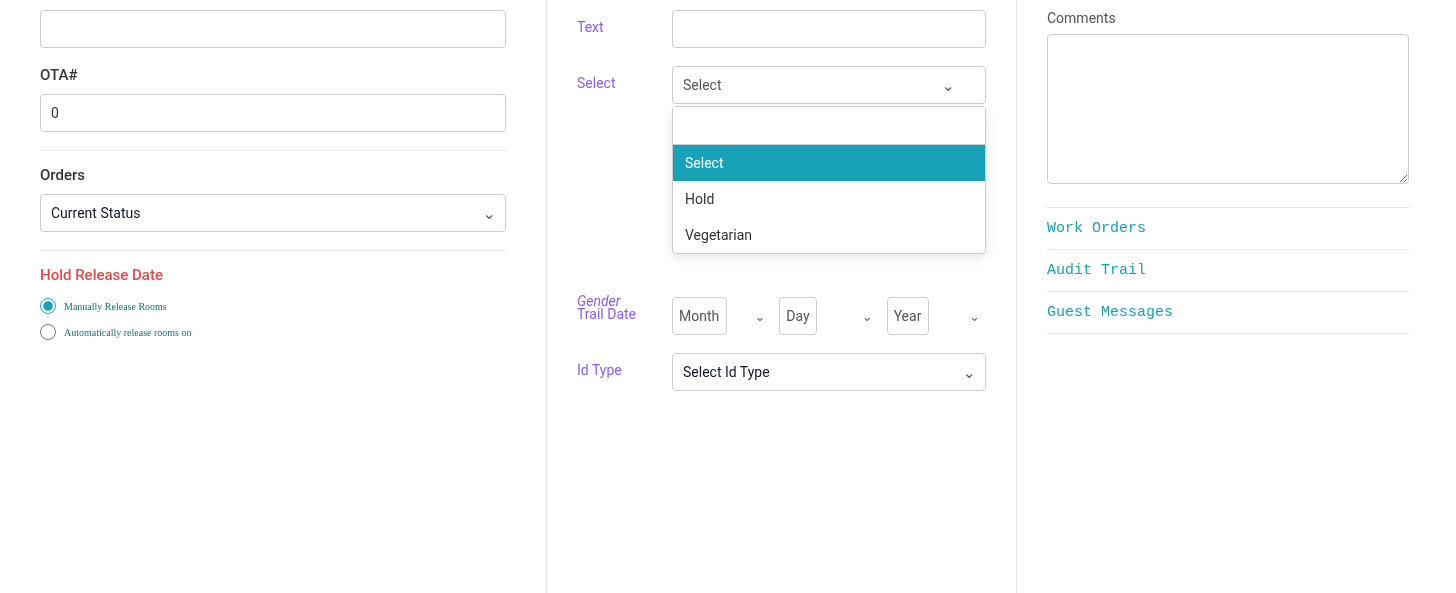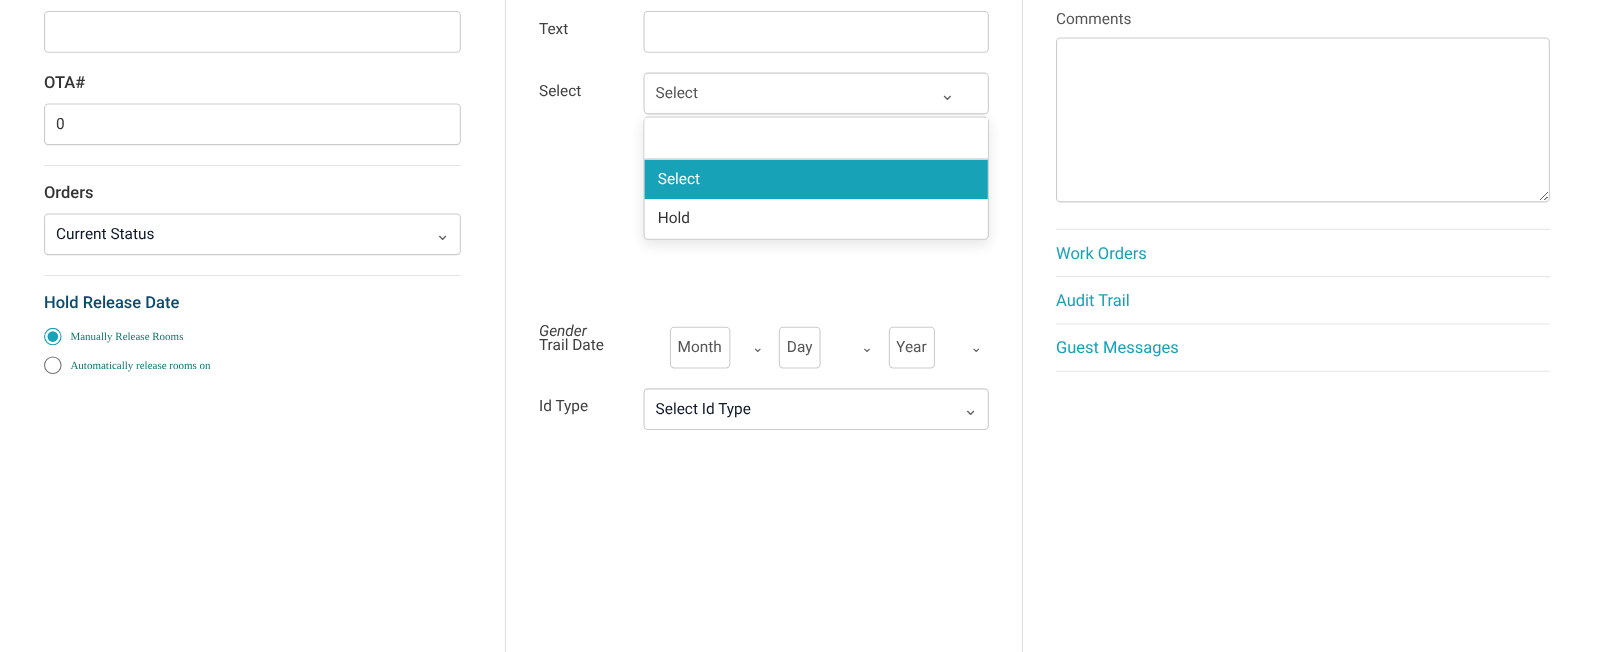--- a/index.html
+++ b/index.html
@@ -18,21 +18,21 @@
     .page-container {
       display: flex;
       width: 1456px;
       min-height: 593px;
       overflow: hidden;
       background: #fff;
     }
 
     
     .left-col {
-      width: 460px;
+      width: 547px;
       padding: 10px 40px 20px 40px;
       border-right: 1px solid #e0e0e0;
       flex-shrink: 0;
     }
 
     .field-group {
       margin-bottom: 18px;
     }
 
     .field-input {
@@ -90,21 +90,21 @@
       border-top: 1px solid #e5e5e5;
       margin: 15px 0;
     }
 
     .hold-release-section {
       margin-top: 10px;
     }
 
     .hold-release-title {
       font-size: 15px;
-      color: #0c4a6e;
+      color: #ef4444;
       font-weight: 500;
       margin-bottom: 14px;
     }
 
     .radio-option {
       display: flex;
       align-items: center;
       margin-bottom: 10px;
       gap: 8px;
     }
@@ -133,21 +133,21 @@
 
     .form-row {
       display: flex;
       align-items: flex-start;
       margin-bottom: 18px;
       gap: 15px;
     }
 
     .form-row-label {
       font-size: 14px;
-      color: #404040;
+      color: #8b5cf6;
       min-width: 80px;
       padding-top: 9px;
       font-weight: 400;
     }
 
     .form-row-control {
       flex: 1;
     }
 
     .text-input {
@@ -221,21 +221,20 @@
 
     .dropdown-option.selected {
       background: #17a2b8;
       color: #fff;
     }
 
     .birth-date-row {
       display: flex;
       gap: 8px;
       align-items: flex-end;
-      margin-left: 24px;
     }
 
     .birth-select {
       flex: 1;
       height: 38px;
       border: 1px solid #ccc;
       border-radius: 4px;
       padding: 0 6px;
       font-size: 14px;
       color: #555;
@@ -289,20 +288,21 @@
     }
 
     .right-link {
       display: block;
       color: #17a2b8;
       font-size: 15px;
       text-decoration: none;
       padding: 12px 0;
       border-bottom: 1px solid #e5e5e5;
       cursor: pointer;
+      font-family: Liberation Mono, monospace;
     }
 
     .right-link:first-child {
       border-top: 1px solid #e5e5e5;
     }
   </style>
 </head>
 <body>
 
 <div class="page-container">
@@ -360,20 +360,21 @@
         <div class="dropdown-container">
           <div class="dropdown-trigger">
             <span>Select</span>
             <span class="chevron">⌄</span>
           </div>
 
           <div class="dropdown-panel">
             <input type="text" class="dropdown-search-input" placeholder="" style="">
             <div class="dropdown-option selected">Select</div>
             <div class="dropdown-option">Hold</div>
+            <div class="dropdown-option">Vegetarian</div>
           </div>
         </div>
       </div>
     </div>
 
     <div class="form-row" style="margin-top: 180px; font-style: italic;">
       <span class="form-row-label">Gender</span>
       <div class="form-row-control">
         
       </div>

